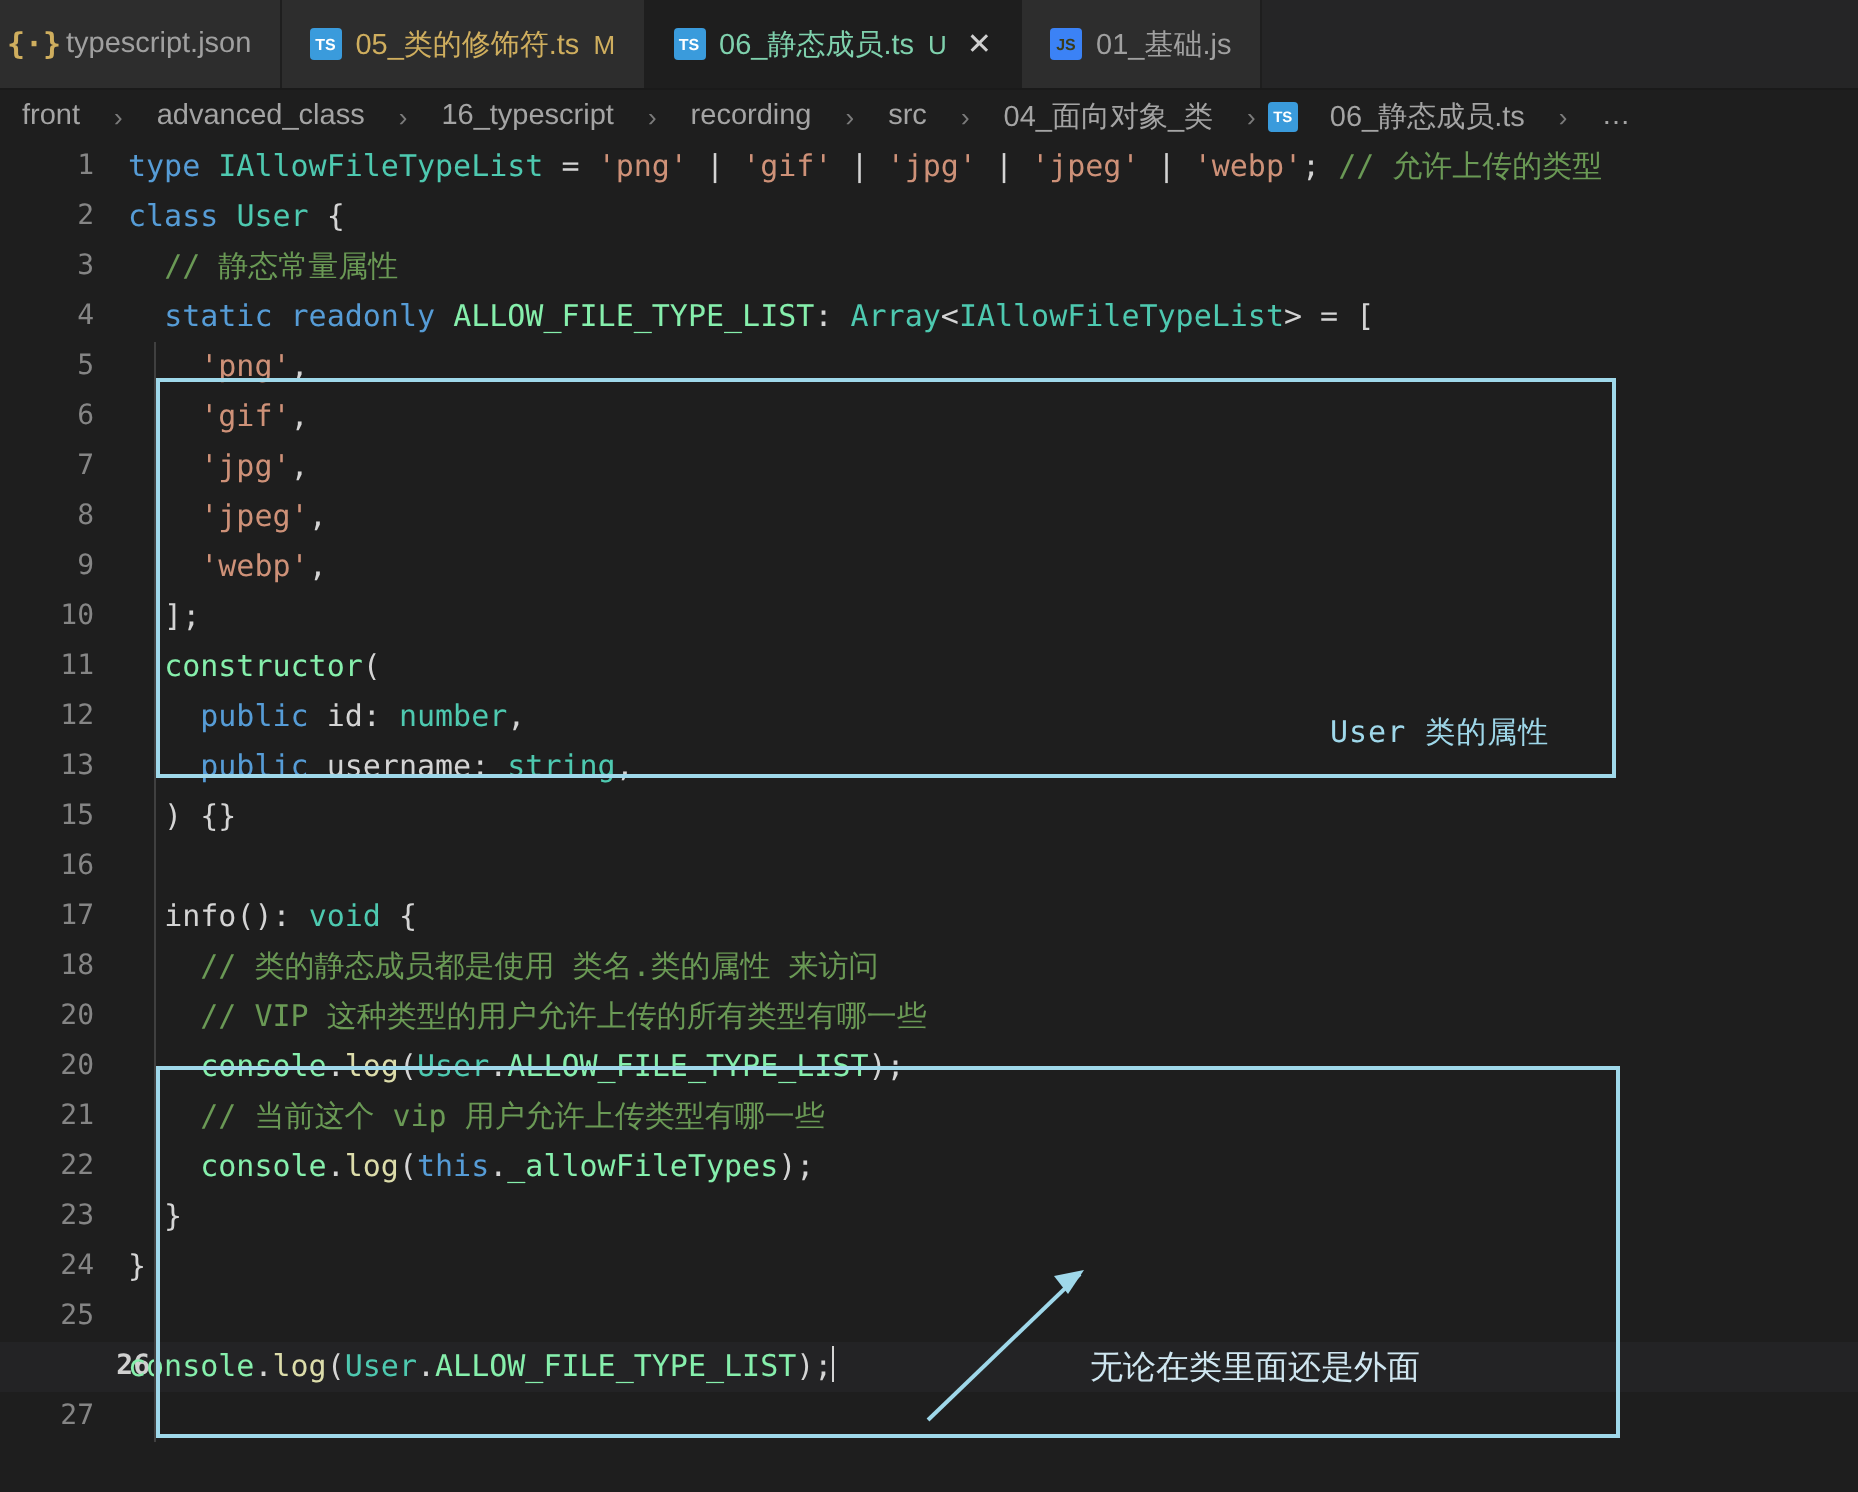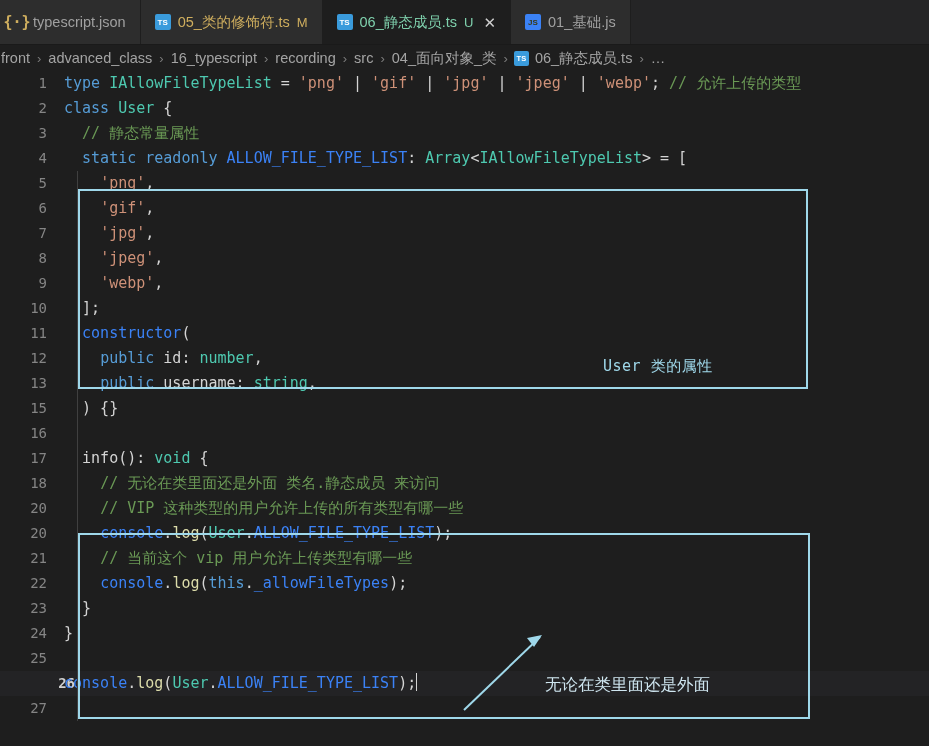--- a/index.html
+++ b/index.html
@@ -51,21 +51,21 @@
   .tabbar-rest{flex:1;background:#252526;}
 
   
   .breadcrumb{
     display:flex;align-items:center;height:26px;
     background:#1e1e1e;padding-left:0px;
     font-family:"Liberation Sans","DejaVu Sans",sans-serif;
     font-size:14.5px;color:#a4a4a4;white-space:nowrap;
     overflow:hidden;
   }
-  .crumb{padding:0 1px;cursor:pointer;}
+  .crumb{padding:0 11px;cursor:pointer;}
   .crumb-sep{color:#7b7b7b;padding:0 6px;font-size:13px;}
   .crumb-ico{
     width:15px;height:15px;border-radius:2px;background:#3a9bdc;
     display:inline-flex;align-items:center;justify-content:center;
     font-size:7.5px;font-weight:bold;color:#fff;margin-right:5px;flex:none;
   }
 
   
   .editor{position:relative;height:676px;background:#1e1e1e;}
   .code{
@@ -85,21 +85,21 @@
   .guide{
     position:absolute;width:1px;background:#404040;
   }
   
   .kw{color:#569cd6;}
   .typ{color:#4ec9b0;}
   .str{color:#ce9178;}
   .cmt{color:#6a9955;}
   .op{color:#d4d4d4;}
   .pl{color:#d4d4d4;}
-  .var{color:#3b82f6;}
+  .var{color:#86efac;}
   .fn{color:#dcdcaa;}
 
   
   .annbox{
     position:absolute;border:2px solid #9fd8ea;
     pointer-events:none;box-sizing:border-box;
   }
   .ann-inline{
     position:absolute;color:#9fd8ea;
     font-family:"DejaVu Sans Mono","Liberation Mono",monospace;
@@ -177,38 +177,38 @@
       <div class="row"><span class="gutter">7</span><span class="line"><span class="op">    </span><span class="str">'jpg'</span><span class="op">,</span></span></div>
       <div class="row"><span class="gutter">8</span><span class="line"><span class="op">    </span><span class="str">'jpeg'</span><span class="op">,</span></span></div>
       <div class="row"><span class="gutter">9</span><span class="line"><span class="op">    </span><span class="str">'webp'</span><span class="op">,</span></span></div>
       <div class="row"><span class="gutter">10</span><span class="line"><span class="op">  ];</span></span></div>
       <div class="row"><span class="gutter">11</span><span class="line"><span class="op">  </span><span class="var">constructor</span><span class="op">(</span></span></div>
       <div class="row"><span class="gutter">12</span><span class="line"><span class="op">    </span><span class="kw">public </span><span class="pl">id</span><span class="op">: </span><span class="typ">number</span><span class="op">,</span></span></div>
       <div class="row"><span class="gutter">13</span><span class="line"><span class="op">    </span><span class="kw">public </span><span class="pl">username</span><span class="op">: </span><span class="typ">string</span><span class="op">,</span></span></div>
       <div class="row"><span class="gutter">15</span><span class="line"><span class="op">  ) {}</span></span></div>
       <div class="row"><span class="gutter">16</span><span class="line"></span></div>
       <div class="row"><span class="gutter">17</span><span class="line"><span class="op">  </span><span class="pl">info</span><span class="op">(): </span><span class="typ">void</span><span class="op"> {</span></span></div>
-      <div class="row"><span class="gutter">18</span><span class="line"><span class="op">    </span><span class="cmt">// 无论在类里面还是外面 类名.静态成员 来访问</span></span></div>
+      <div class="row"><span class="gutter">18</span><span class="line"><span class="op">    </span><span class="cmt">// 类的静态成员都是使用 类名.类的属性 来访问</span></span></div>
       <div class="row"><span class="gutter">20</span><span class="line"><span class="op">    </span><span class="cmt">// VIP 这种类型的用户允许上传的所有类型有哪一些</span></span></div>
       <div class="row"><span class="gutter">20</span><span class="line"><span class="op">    </span><span class="var">console</span><span class="op">.</span><span class="fn">log</span><span class="op">(</span><span class="typ">User</span><span class="op">.</span><span class="var">ALLOW_FILE_TYPE_LIST</span><span class="op">);</span></span></div>
       <div class="row"><span class="gutter">21</span><span class="line"><span class="op">    </span><span class="cmt">// 当前这个 vip 用户允许上传类型有哪一些</span></span></div>
       <div class="row"><span class="gutter">22</span><span class="line"><span class="op">    </span><span class="var">console</span><span class="op">.</span><span class="fn">log</span><span class="op">(</span><span class="kw">this</span><span class="op">.</span><span class="var">_allowFileTypes</span><span class="op">);</span></span></div>
       <div class="row"><span class="gutter">23</span><span class="line"><span class="op">  }</span></span></div>
       <div class="row"><span class="gutter">24</span><span class="line"><span class="op">}</span></span></div>
       <div class="row"><span class="gutter">25</span><span class="line"></span></div>
       <div class="row cur"><span class="gutter">26</span><span class="line"><span class="var">console</span><span class="op">.</span><span class="fn">log</span><span class="op">(</span><span class="typ">User</span><span class="op">.</span><span class="var">ALLOW_FILE_TYPE_LIST</span><span class="op">);</span><span class="caret"></span></span></div>
       <div class="row"><span class="gutter">27</span><span class="line"></span></div>
     </div>
 
   <div class="guide" style="left:77px;top:100px;height:225px;"></div>
   <div class="guide" style="left:77px;top:325px;height:150px;"></div>
   <div class="guide" style="left:77px;top:475px;height:175px;"></div>
 
   <div class="annbox" style="left:78px;top:118px;width:730px;height:200px;"></div>
-  <div class="ann-inline" style="left:603px;top:286px;">User 类的属性</div>
+  <div class="ann-inline" style="left:665px;top:286px;">User 类的属性</div>
 
   <div class="annbox" style="left:78px;top:462px;width:732px;height:186px;"></div>
 
   <div class="ann-text" style="left:545px;top:548px;">
     <div>无论在类里面还是外面</div>
     
     
   </div>
 
   <svg class="arrow-svg" width="929" height="676">

